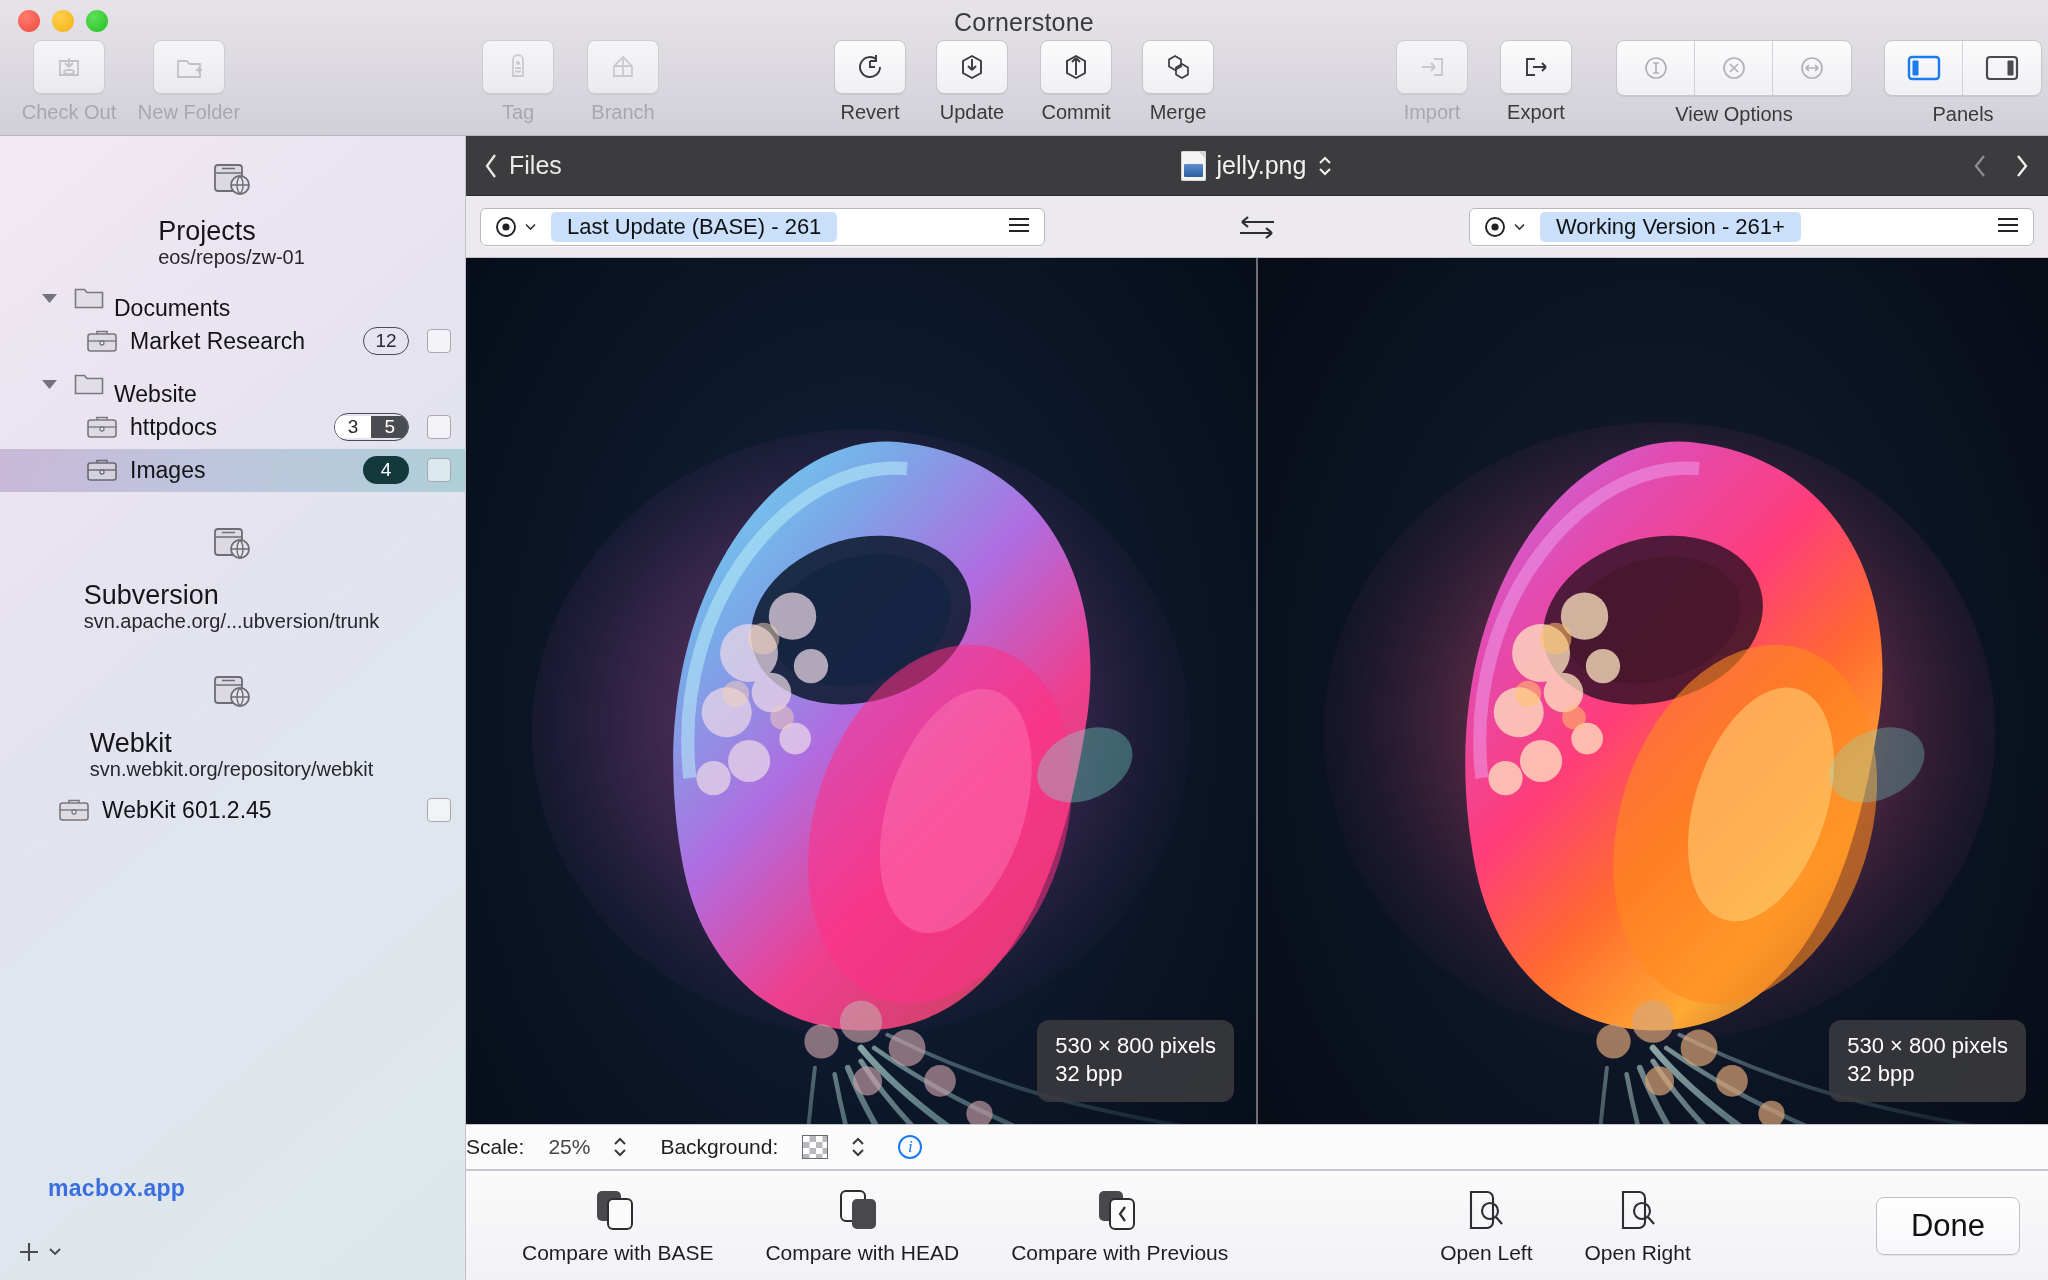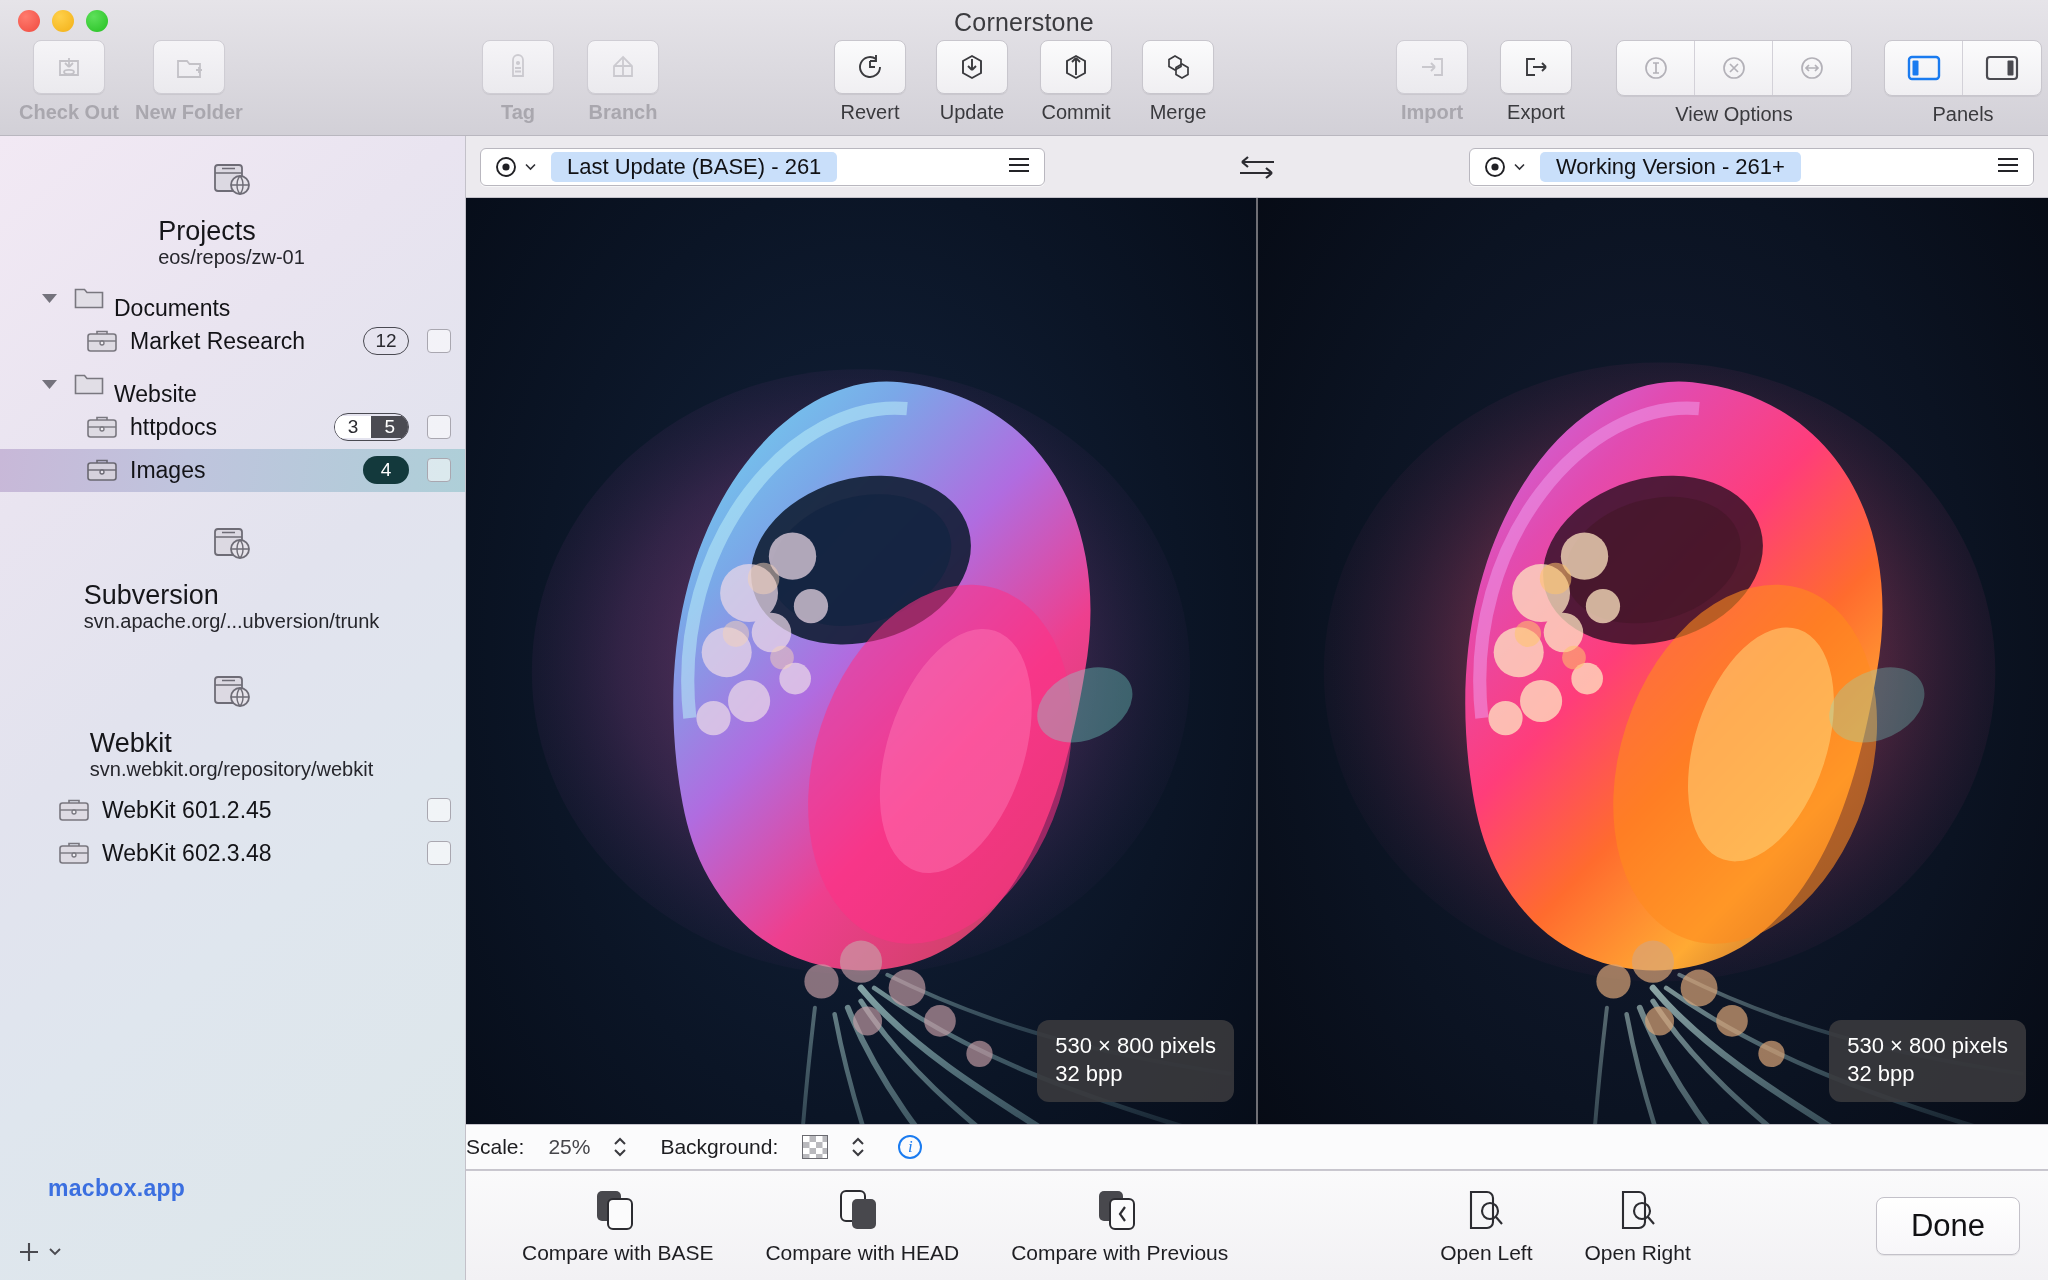--- a/index.html
+++ b/index.html
@@ -48,21 +48,21 @@
     width: 72px; height: 54px; border-radius: 8px;
     background: linear-gradient(180deg,#fbfbfc,#f0eff2);
     border: 1px solid #c8c6cd;
     box-shadow: 0 1px 1px rgba(0,0,0,.07);
     display: flex; align-items: center; justify-content: center;
   }
   .tb-btn.disabled { background: linear-gradient(180deg,#f5f4f7,#ebeaee); border-color:#cfcdd4; }
   .tb-label {
     margin-top: 7px; font-size: 20px; color: #3a3a3e; white-space: nowrap;
   }
-  .tb-label.dim { color: #a9a7ae; font-weight: bold; }
+  .tb-label.dim { color: #a9a7ae; }
   .tb-icon { width: 34px; height: 34px; display:block; }
   .tb-icon.dim { opacity: .45; }
 
   
   .seg {
     display: flex;
     border: 1px solid #c8c6cd; border-radius: 8px; overflow: hidden;
     background: linear-gradient(180deg,#fbfbfc,#f0eff2);
     box-shadow: 0 1px 1px rgba(0,0,0,.07);
   }
@@ -540,48 +540,59 @@
             <rect x="2" y="7" width="28" height="17" rx="2.5" fill="#dedbe3" stroke="#79777f" stroke-width="1.6"></rect>
             <path d="M11 7V4.5h10V7" stroke="#79777f" stroke-width="1.6"></path>
             <path d="M2 14h28" stroke="#79777f" stroke-width="1.4"></path>
             <circle cx="16" cy="16" r="2" fill="#f0eef2" stroke="#79777f" stroke-width="1.3"></circle>
           </svg>
           <div class="sb-label" style="margin-left:12px">WebKit 601.2.45</div>
           <div class="sb-spacer"></div>
           <div class="chk"></div>
         </div>
 
-        <div class="sb-row">
-          <div style="width:44px;flex:0 0 44px"></div>
-          <svg width="32" height="28" viewBox="0 0 32 28" fill="none">
-            <rect x="2" y="7" width="28" height="17" rx="2.5" fill="#dedbe3" stroke="#79777f" stroke-width="1.6"></rect>
-            <path d="M11 7V4.5h10V7" stroke="#79777f" stroke-width="1.6"></path>
-            <path d="M2 14h28" stroke="#79777f" stroke-width="1.4"></path>
-            <circle cx="16" cy="16" r="2" fill="#f0eef2" stroke="#79777f" stroke-width="1.3"></circle>
-          </svg>
-          <div class="sb-label" style="margin-left:12px">WebKit 602.3.48</div>
-          <div class="sb-spacer"></div>
-          <div class="chk"></div>
-        </div>
       </div>
 
       <div class="watermark">macbox.app</div>
 
       <div class="sb-footer">
         <svg width="26" height="26" viewBox="0 0 26 26">
           <path d="M13 4v18M4 13h18" stroke="#4a4a50" stroke-width="2.1"></path>
         </svg>
         <svg width="18" height="18" viewBox="0 0 18 18">
           <path d="M4 6l5 5 5-5" fill="none" stroke="#4a4a50" stroke-width="1.9"></path>
         </svg>
       </div>
     </div>
 
     <div class="main">
 
+      <div class="file-head">
+        <div class="fh-back">
+          <svg width="15" height="26" viewBox="0 0 15 26" fill="none" stroke="#e9e9ea" stroke-width="2.3">
+            <path d="M11 2L3 13l8 11"></path>
+          </svg>
+          <div class="t">Files</div>
+        </div>
+        <div class="fh-center">
+          <div class="png-icon"></div>
+          <div class="fname">jelly.png</div>
+          <svg width="16" height="26" viewBox="0 0 16 26" fill="none" stroke="#f2f2f3" stroke-width="2.1">
+            <path d="M3 10l5-5 5 5M3 16l5 5 5-5"></path>
+          </svg>
+        </div>
+        <div class="fh-nav">
+          <svg width="16" height="26" viewBox="0 0 16 26" fill="none" stroke="#8e8e90" stroke-width="2.3">
+            <path d="M12 3L4 13l8 10"></path>
+          </svg>
+          <svg width="16" height="26" viewBox="0 0 16 26" fill="none" stroke="#f2f2f3" stroke-width="2.3">
+            <path d="M4 3l8 10-8 10"></path>
+          </svg>
+        </div>
+      </div>
 
       <div class="vbar">
         <div class="vfield left">
           <div class="vf-dot">
             <svg width="24" height="24" viewBox="0 0 24 24">
               <circle cx="12" cy="12" r="9" fill="none" stroke="#202024" stroke-width="1.9"></circle>
               <circle cx="12" cy="12" r="3.6" fill="#202024"></circle>
             </svg>
             <svg width="13" height="13" viewBox="0 0 13 13" fill="none" stroke="#303036" stroke-width="1.6">
               <path d="M2 4.5l4.5 4.5L11 4.5"></path>

